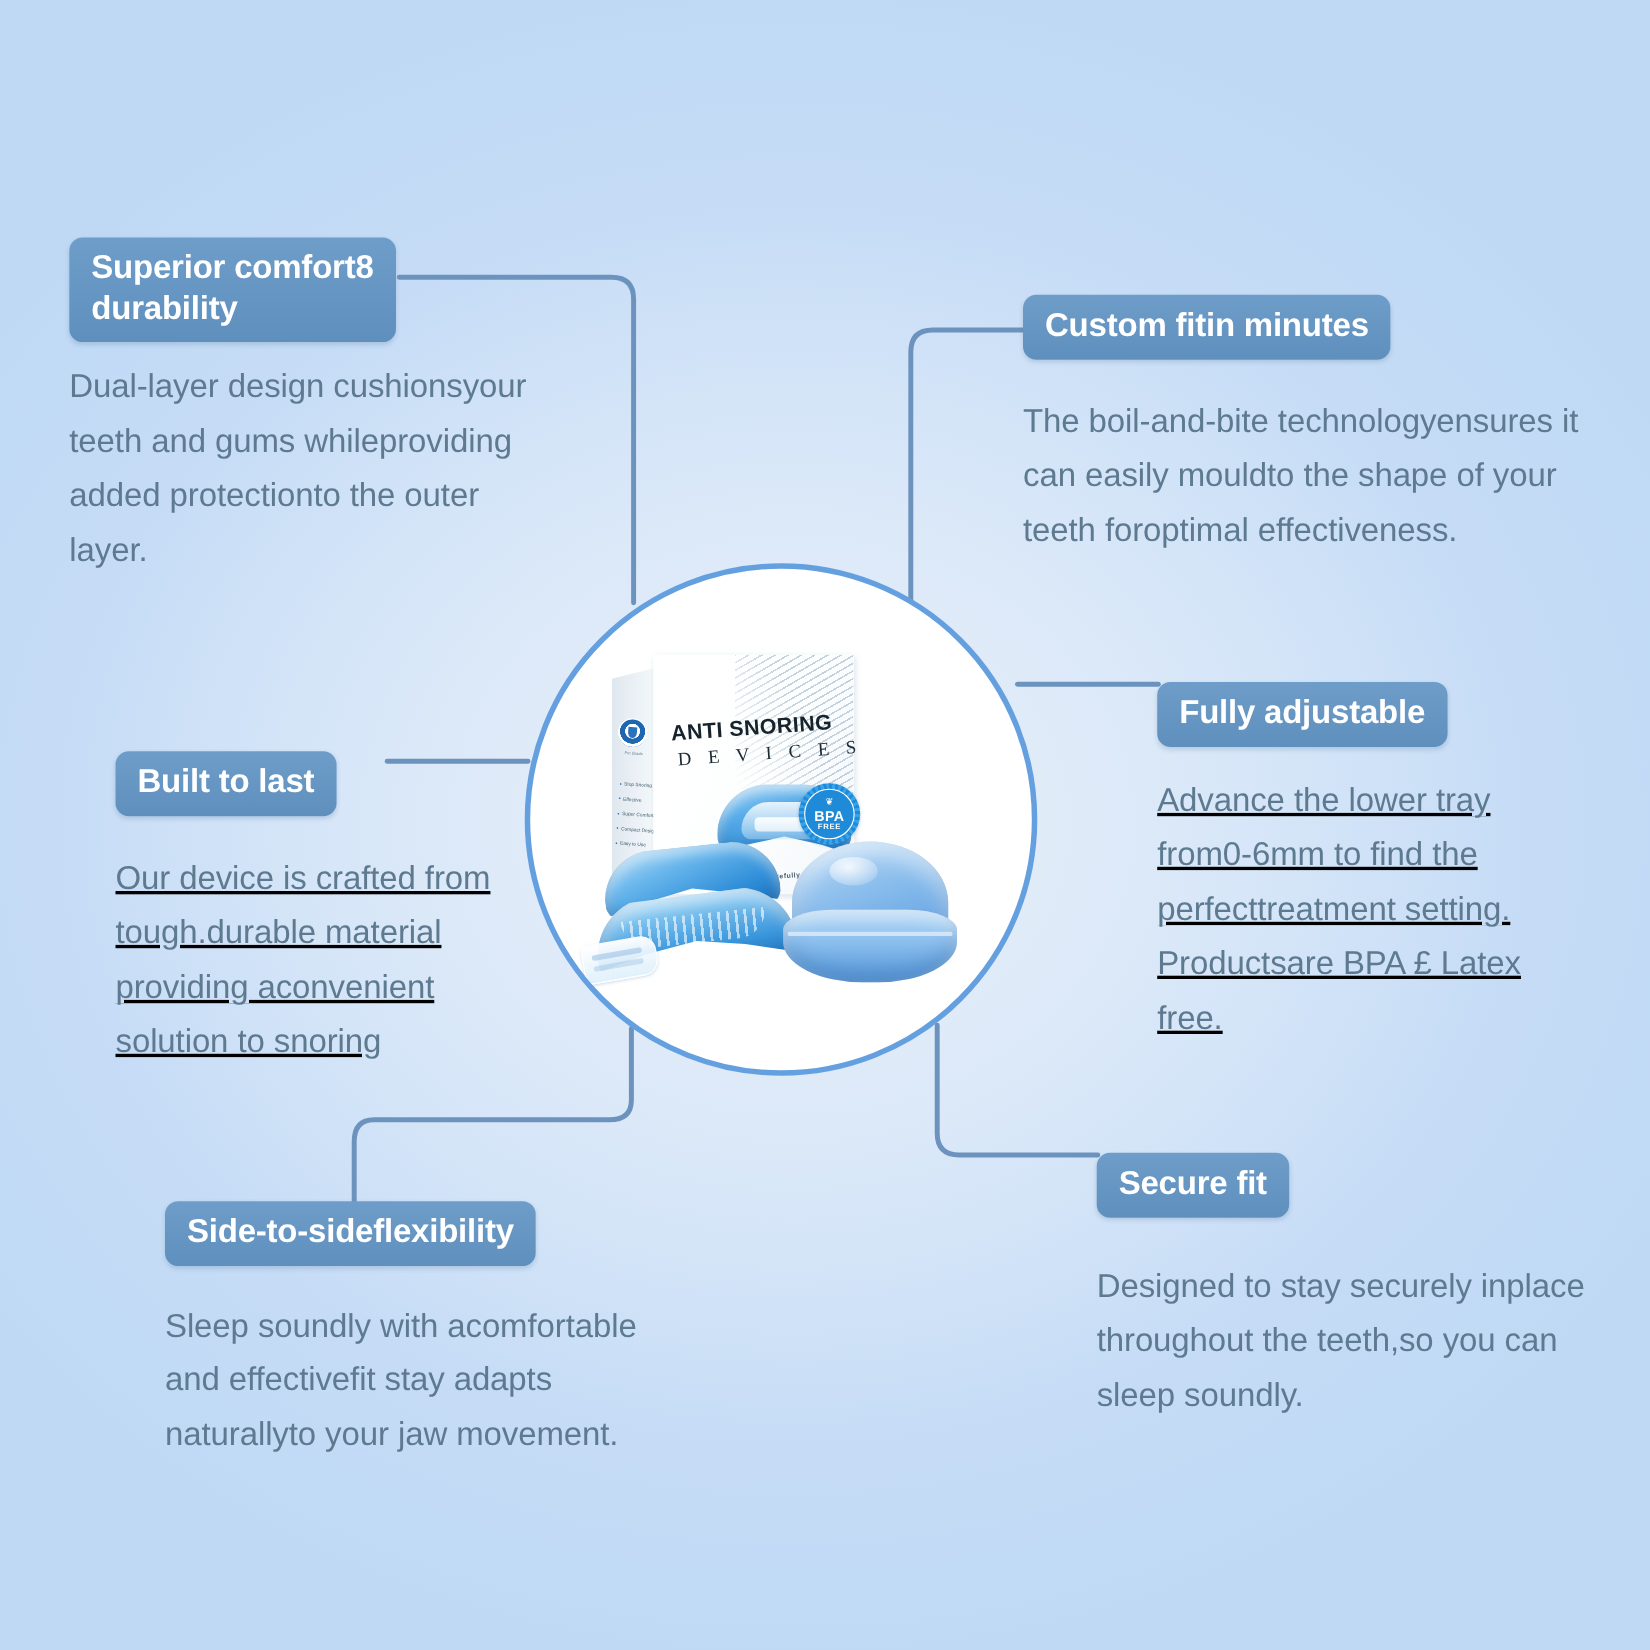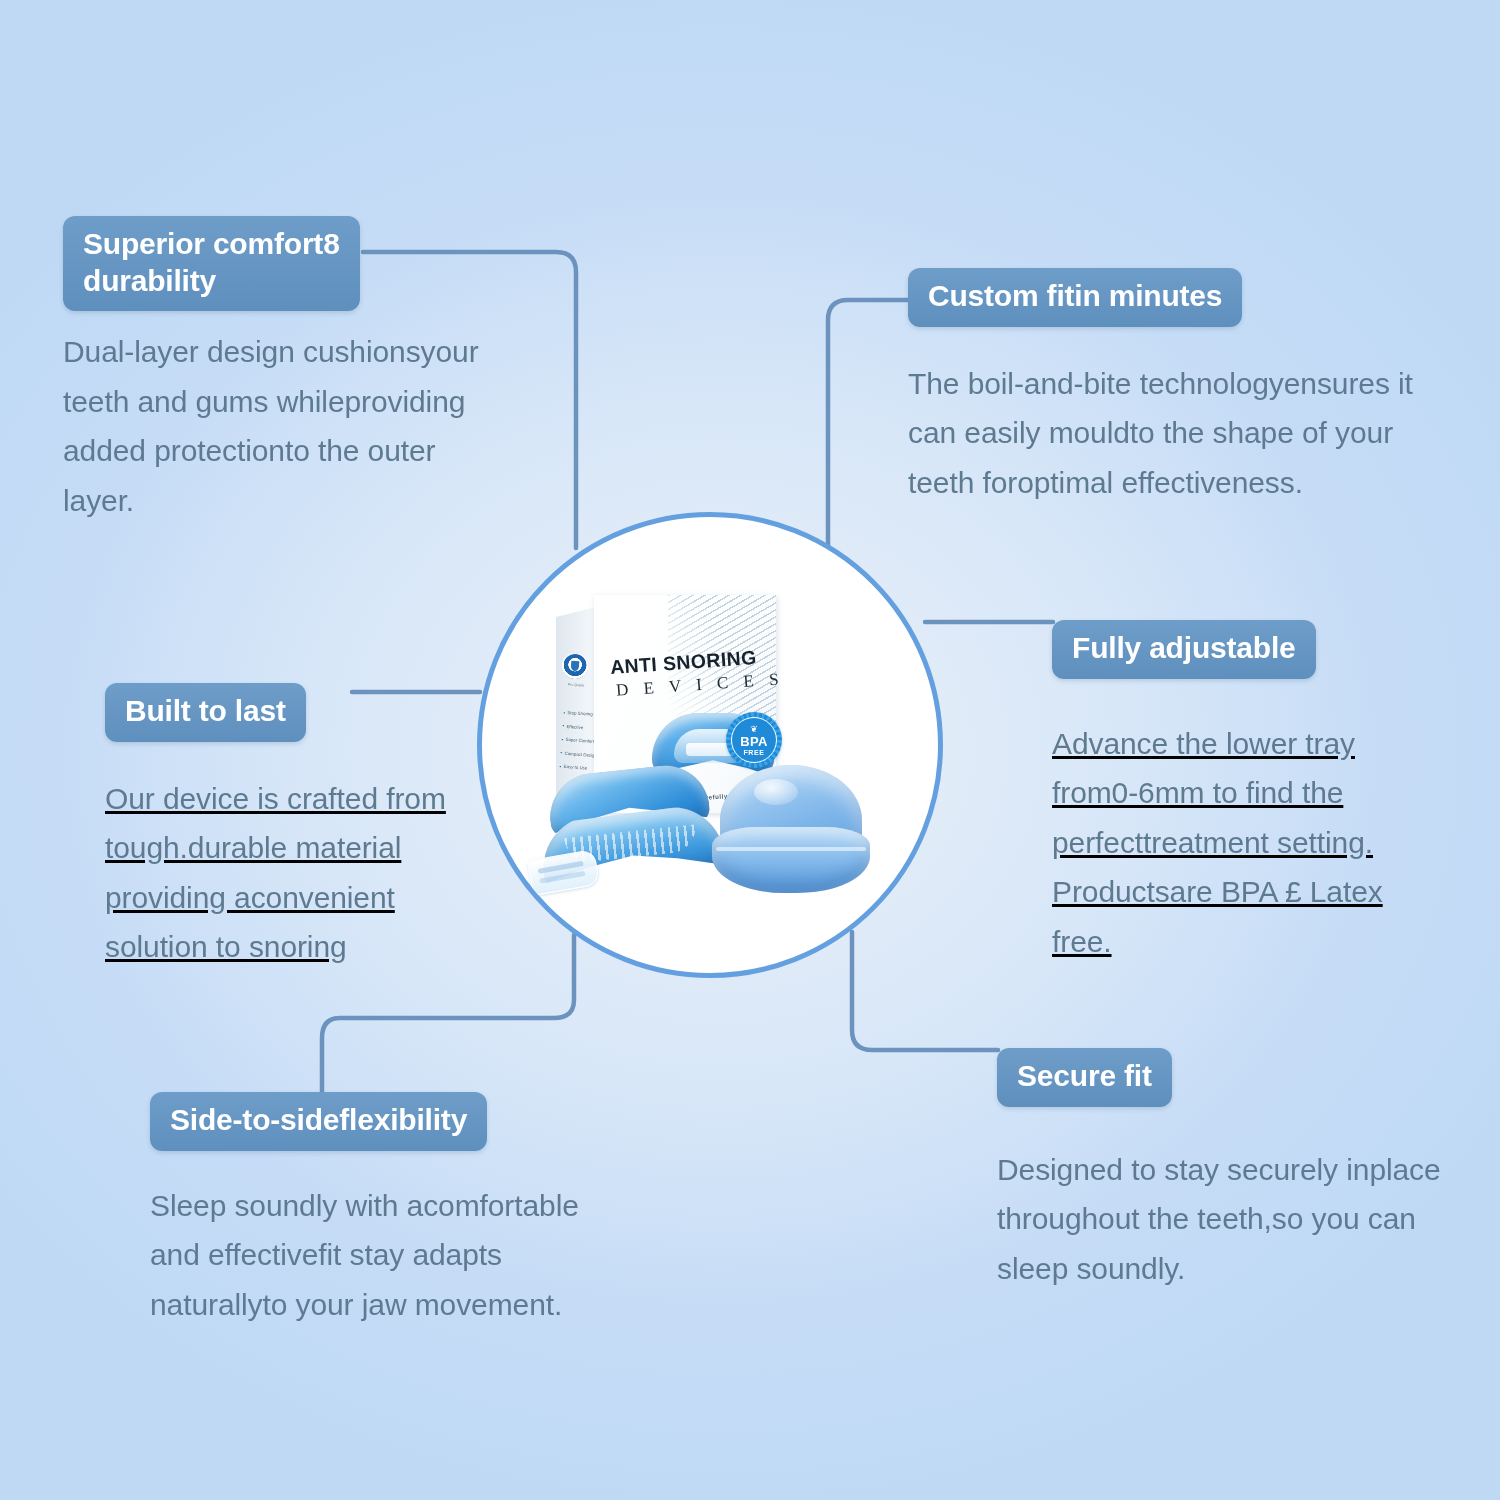--- a/index.html
+++ b/index.html
@@ -78,28 +78,28 @@
   .desc {
     color: #5e7a90;
     font-size: 30px;
     line-height: 1.65;
     letter-spacing: -0.1px;
   }
 
   #f-superior       { left: 63px;   top: 216px;  width: 470px; }
   #f-superior .desc { margin-top: 16px; width: 440px; }
 
-  #f-custom         { left: 908px;  top: 268px;  width: 520px; }
+  #f-custom         { left: 930px;  top: 268px;  width: 520px; }
   #f-custom .desc   { margin-top: 32px; width: 510px; }
 
   #f-built          { left: 105px;  top: 683px;  width: 400px; text-decoration: underline; }
   #f-built .desc    { margin-top: 32px; width: 380px; }
 
   #f-adjust         { left: 1052px; top: 620px;  width: 400px; text-decoration: underline; }
-  #f-adjust .desc   { margin-top: 40px; width: 380px; }
+  #f-adjust .desc   { margin-top: 24px; width: 380px; }
 
   #f-side           { left: 150px;  top: 1092px; width: 470px; }
   #f-side .desc     { margin-top: 30px; width: 460px; }
 
   #f-secure         { left: 997px;  top: 1048px; width: 460px; }
   #f-secure .desc   { margin-top: 38px; width: 450px; }
 
   
   .pkg-box {
     position: absolute;

